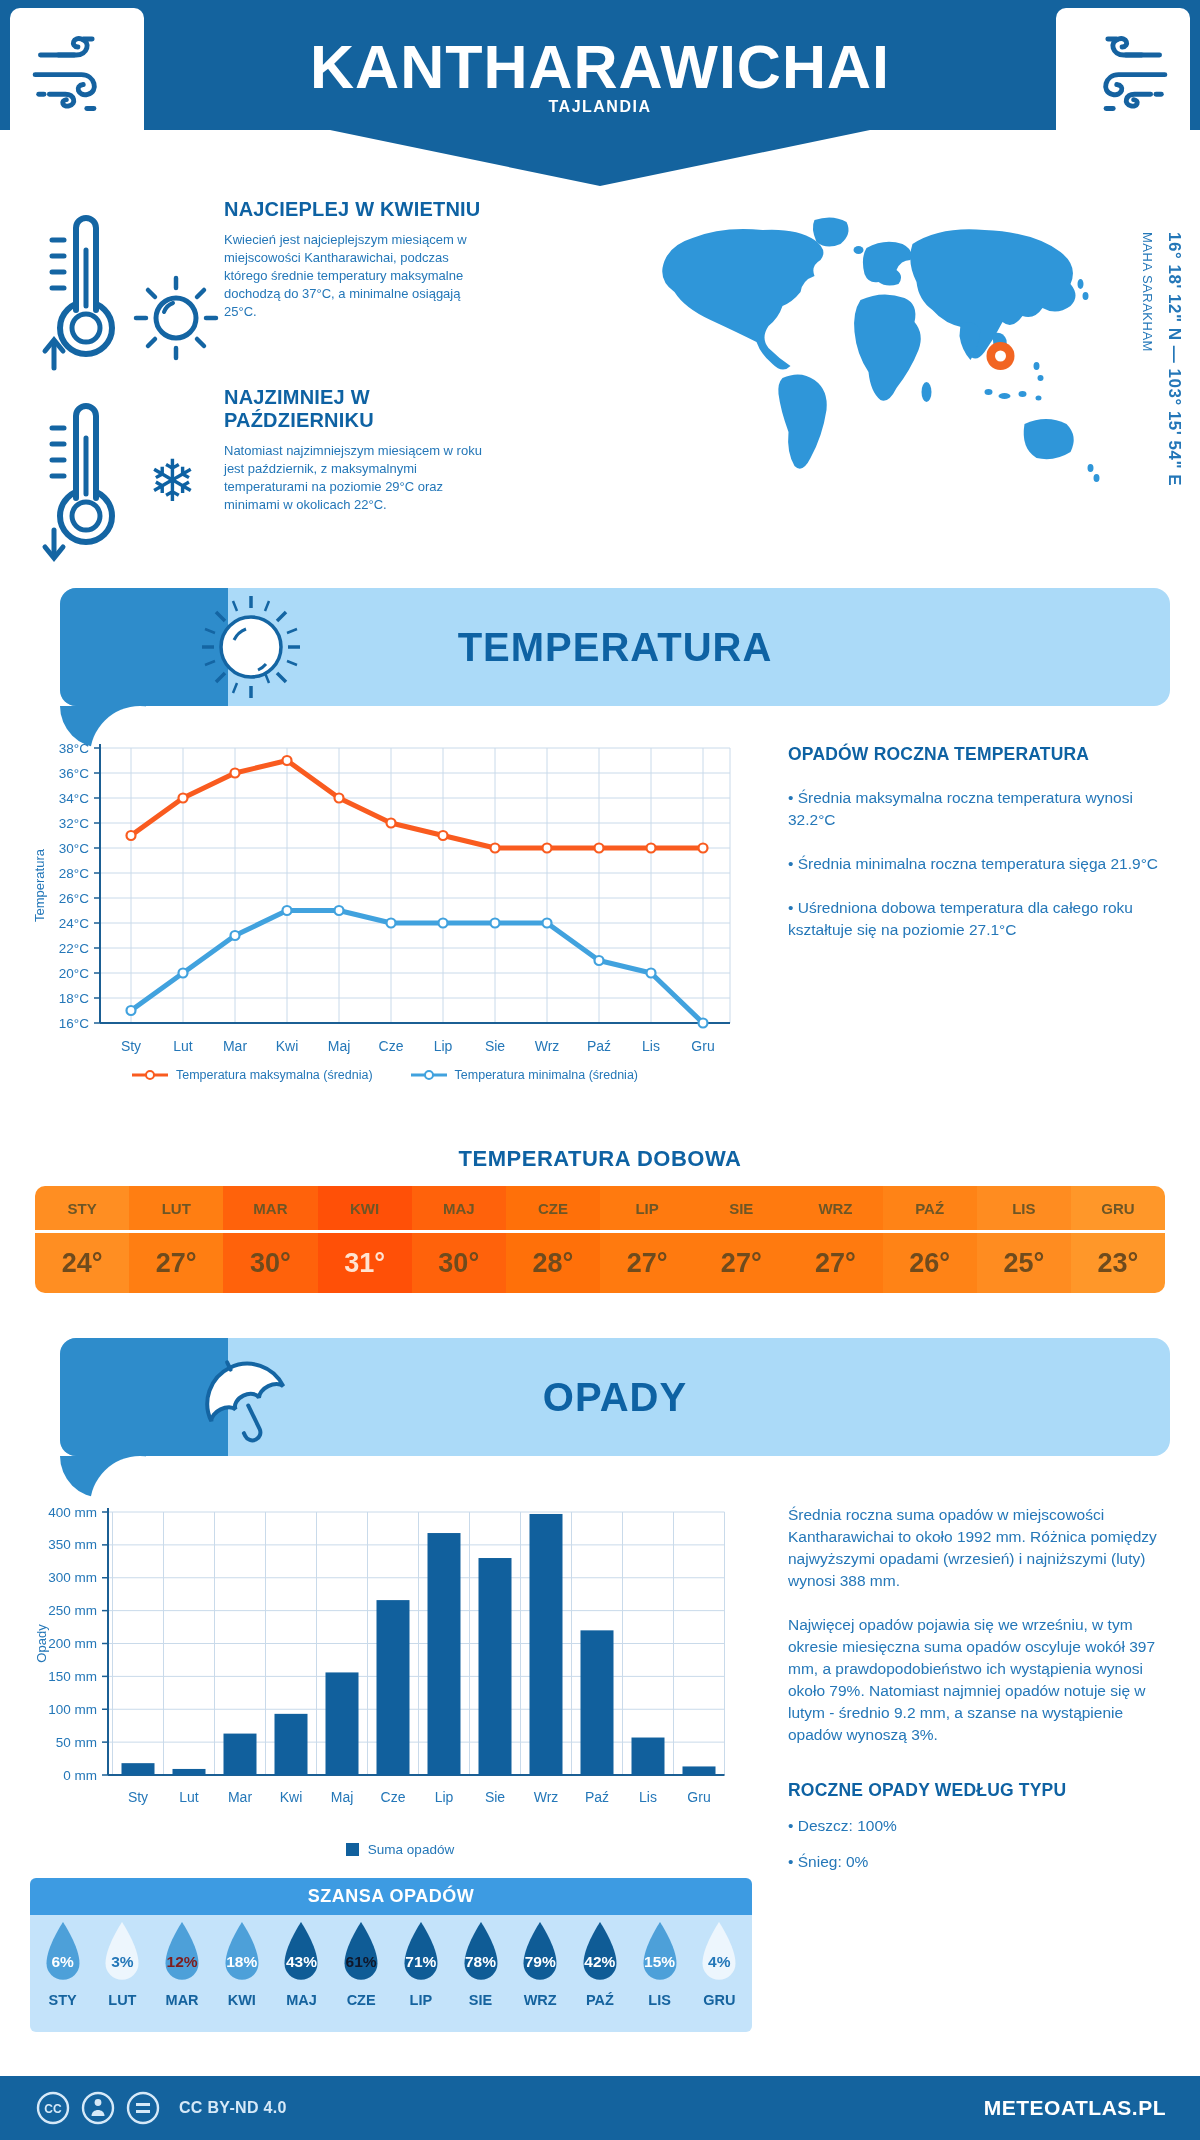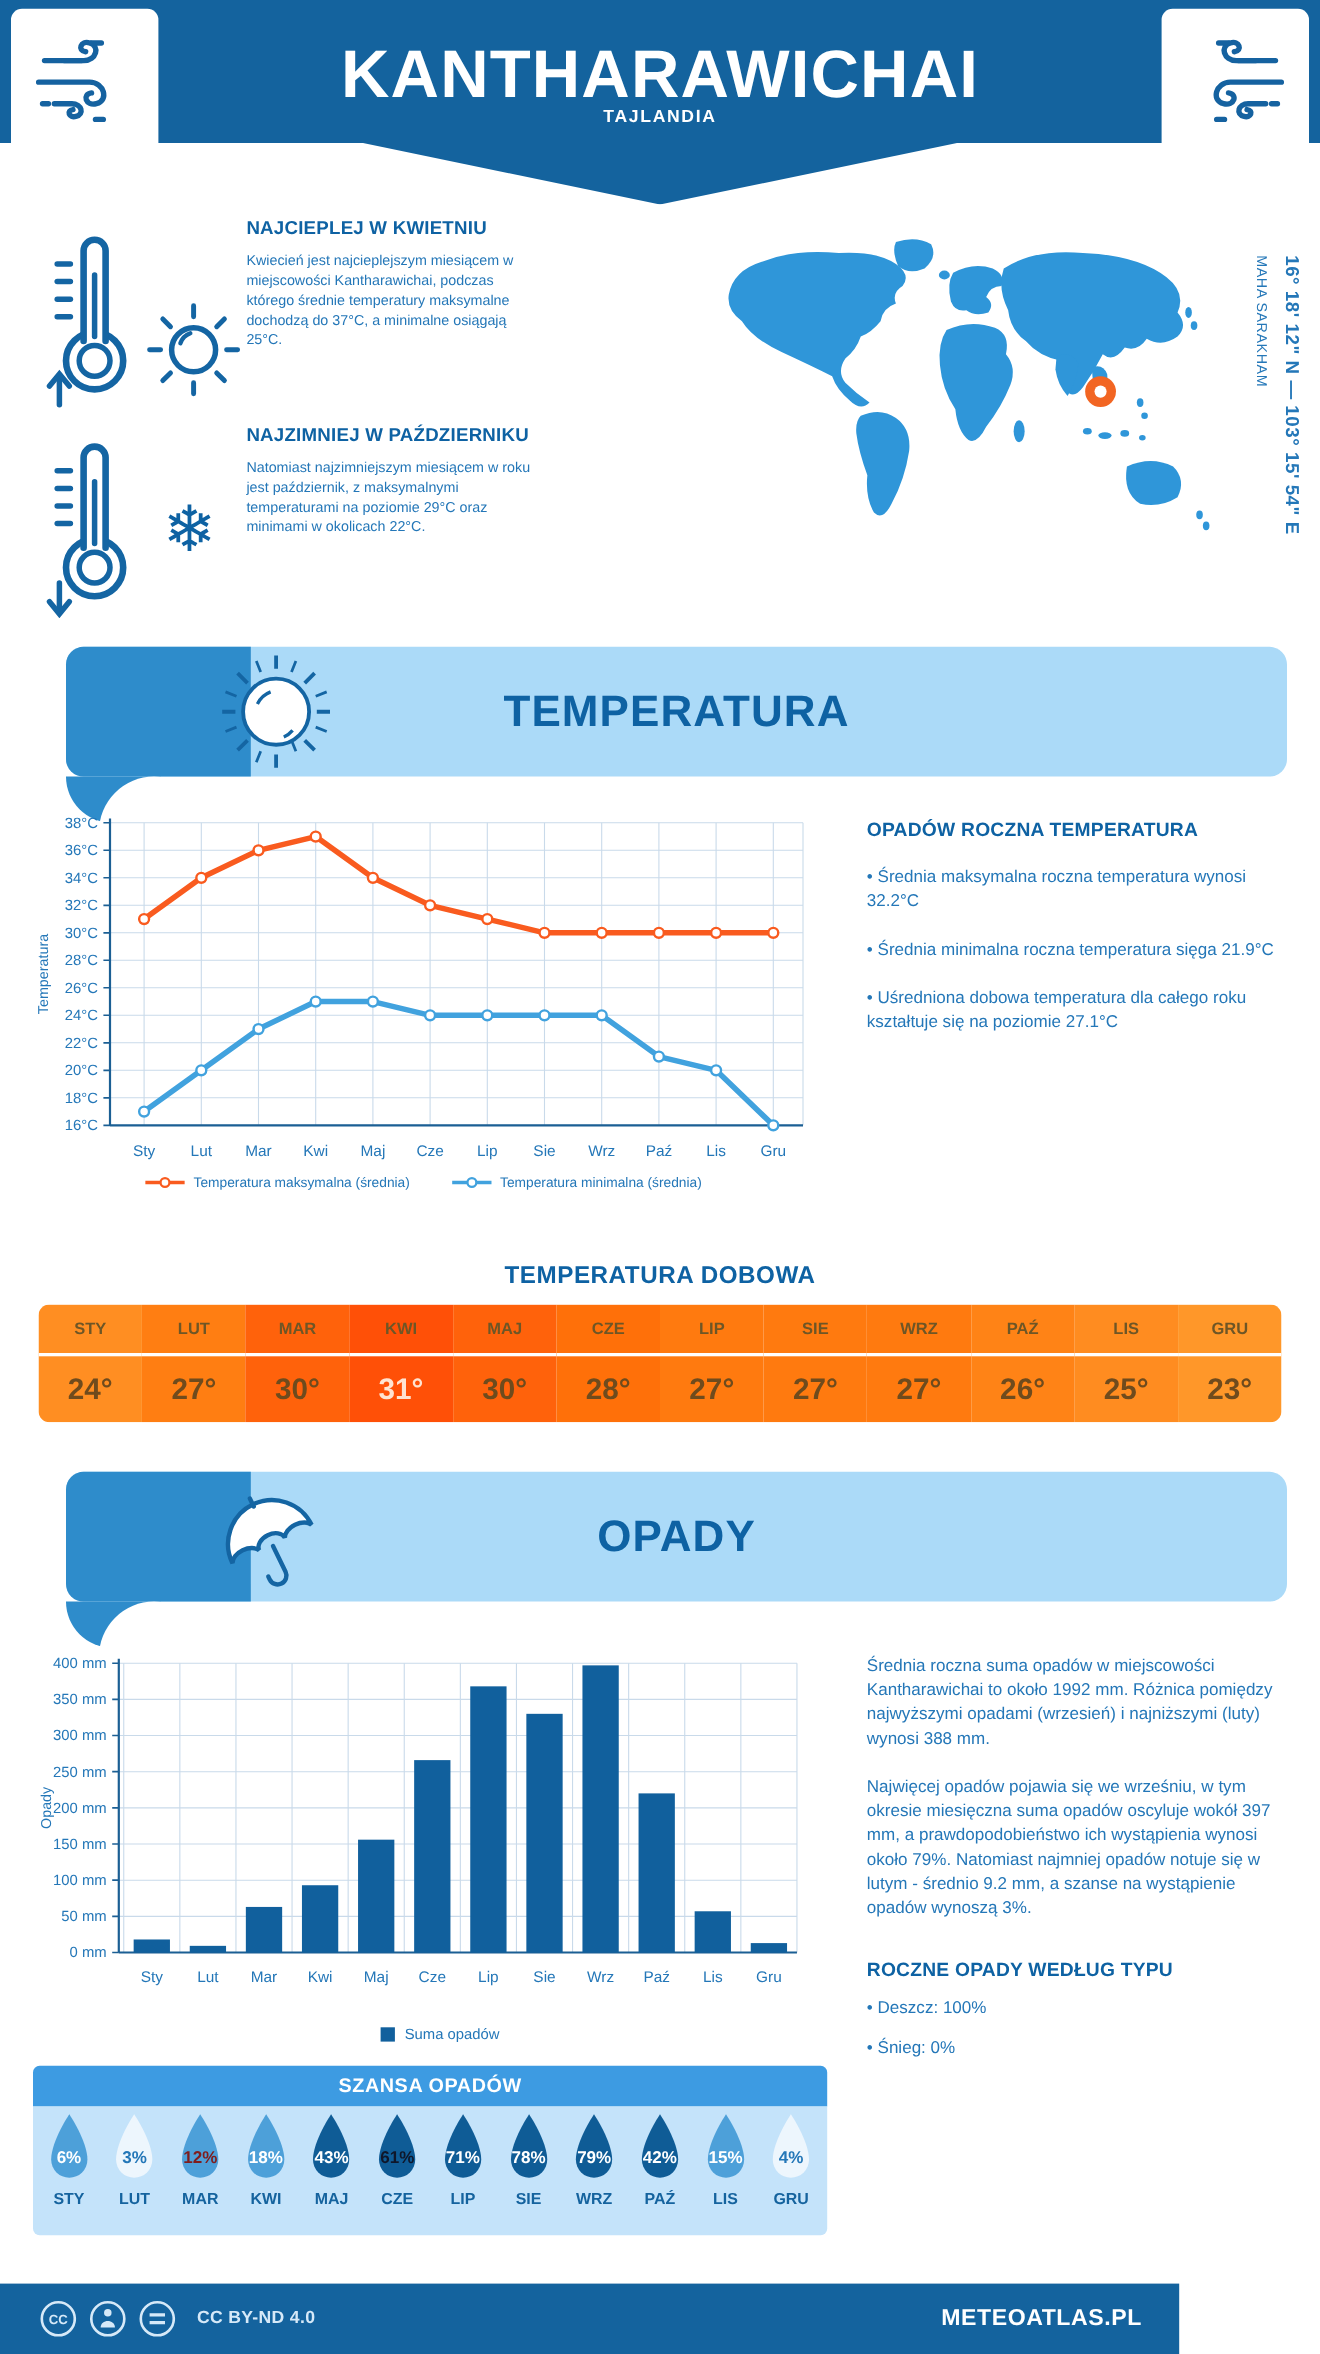--- a/index.html
+++ b/index.html
@@ -24,21 +24,21 @@
   .corner.l{left:10px;} .corner.r{left:1056px;}
   .htitle{position:absolute;left:0;top:32px;width:1200px;text-align:center;color:#fff;
           font-size:61px;font-weight:bold;letter-spacing:1px;}
   .hsub{position:absolute;left:0;top:98px;width:1200px;text-align:center;color:#fff;
         font-size:16px;font-weight:bold;letter-spacing:1.5px;}
 
   
   .iblock{position:absolute;left:40px;width:448px;}
   .iblock .icons{position:absolute;left:0;top:8px;}
   .iblock .content{margin-left:184px;}
-  .iblock h2{margin:0 0 10px 0;font-size:17px;color:var(--hl);letter-spacing:.2px;}
+  .iblock h2{margin:0 0 10px 0;font-size:20px;color:var(--hl);letter-spacing:.2px;}
   .iblock p{margin:0;font-size:13px;line-height:1.38;color:var(--body);}
   .snow{font-family:"DejaVu Sans",sans-serif;font-size:58px;color:var(--hl);line-height:1;}
 
   .map{position:absolute;left:642px;top:206px;width:465px;height:300px;}
   .geo{position:absolute;right:16px;top:232px;height:460px;writing-mode:vertical-rl;color:var(--body);}
   .geo .coords{font-size:17px;font-weight:bold;letter-spacing:.5px;}
   .geo .region{font-size:13px;margin-right:9px;letter-spacing:.5px;}
 
   
   .banner{position:absolute;left:60px;width:1110px;height:118px;background:var(--banner);border-radius:16px;}
@@ -88,21 +88,21 @@
   .cbody{height:112px;background:var(--cbody);border-radius:0 0 6px 6px;display:flex;
          justify-content:space-evenly;align-items:flex-start;padding-top:5px;}
   .drop{position:relative;width:54px;height:104px;}
   .drop svg{position:absolute;left:50%;top:0;margin-left:-21px;}
   .drop .pct{position:absolute;left:0;top:33px;width:100%;text-align:center;
              font-size:15.5px;font-weight:bold;}
   .drop .mon{position:absolute;left:0;top:72px;width:100%;text-align:center;
              font-size:14.5px;font-weight:bold;color:#15639E;}
 
   
-  .footer{position:absolute;left:0;top:2076px;width:1072px;height:64px;background:var(--dk);}
+  .footer{position:absolute;left:0;top:2076px;width:1200px;height:64px;background:var(--dk);}
   .fleft{position:absolute;left:36px;top:0;height:64px;display:flex;align-items:center;gap:11px;}
   .flic{font-size:16px;font-weight:bold;color:#D6E9F8;margin-left:8px;letter-spacing:.3px;}
   .fsite{position:absolute;right:34px;top:0;height:64px;display:flex;align-items:center;
          font-size:21px;font-weight:bold;color:#fff;letter-spacing:.5px;text-align:right;}
 </style>
 </head>
 <body>
 
 <div class="page">
 

